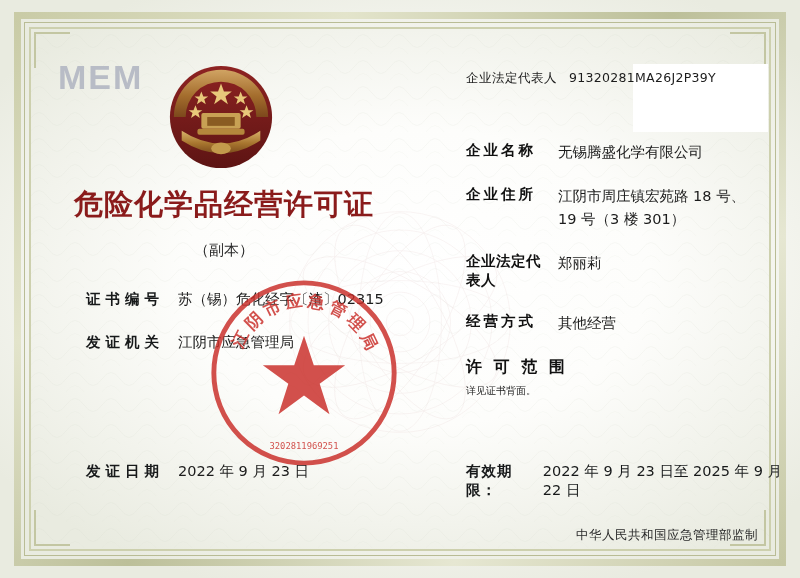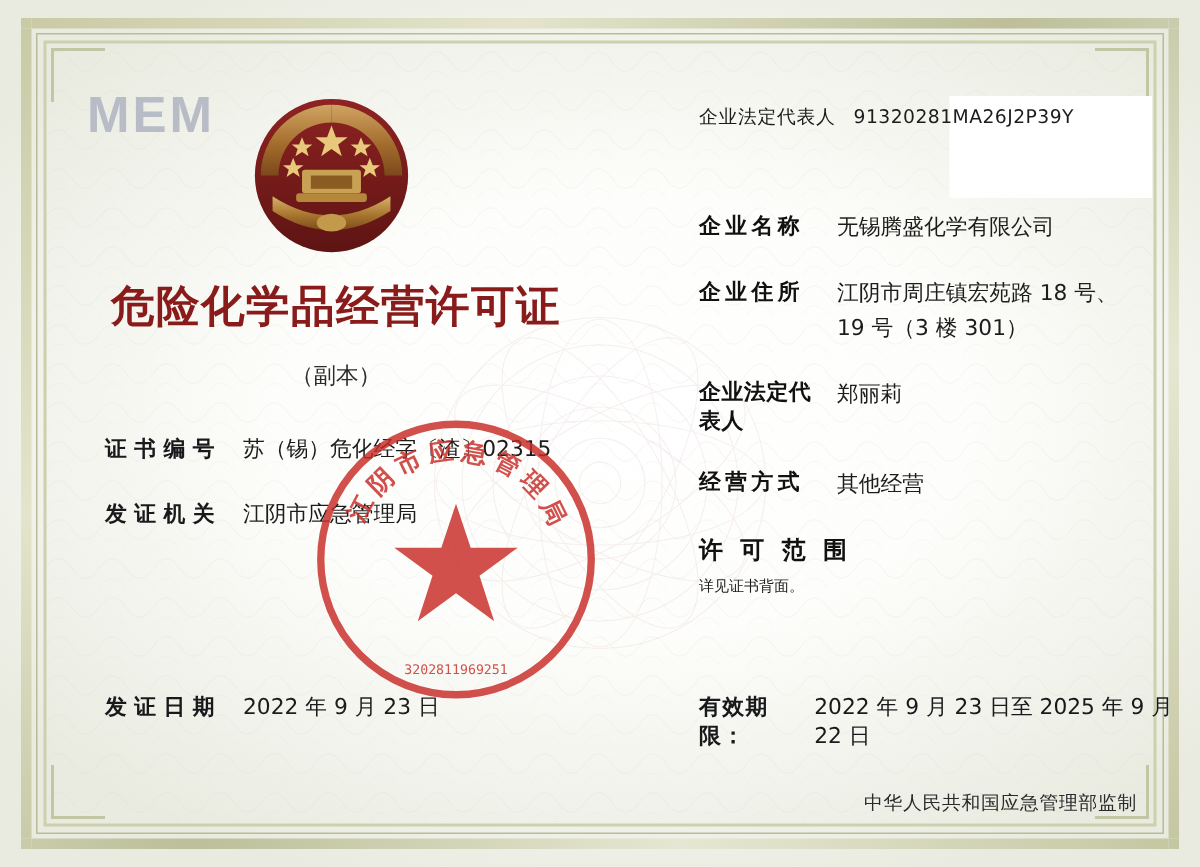--- a/index.html
+++ b/index.html
@@ -121,20 +121,21 @@
     margin-bottom: 24px;
     font-size: 14.5px;
     color: #1c1c1c;
   }
   .lf-label {
     width: 78px;
     flex: none;
     letter-spacing: 5px;
     font-weight: bold;
     color: #17191a;
+    margin-left: 16px;
   }
   .lf-value {
     padding-left: 14px;
     color: #1c1c1c;
   }
 
   .issue-date {
     position: absolute;
     left: 70px;
     top: 462px;

